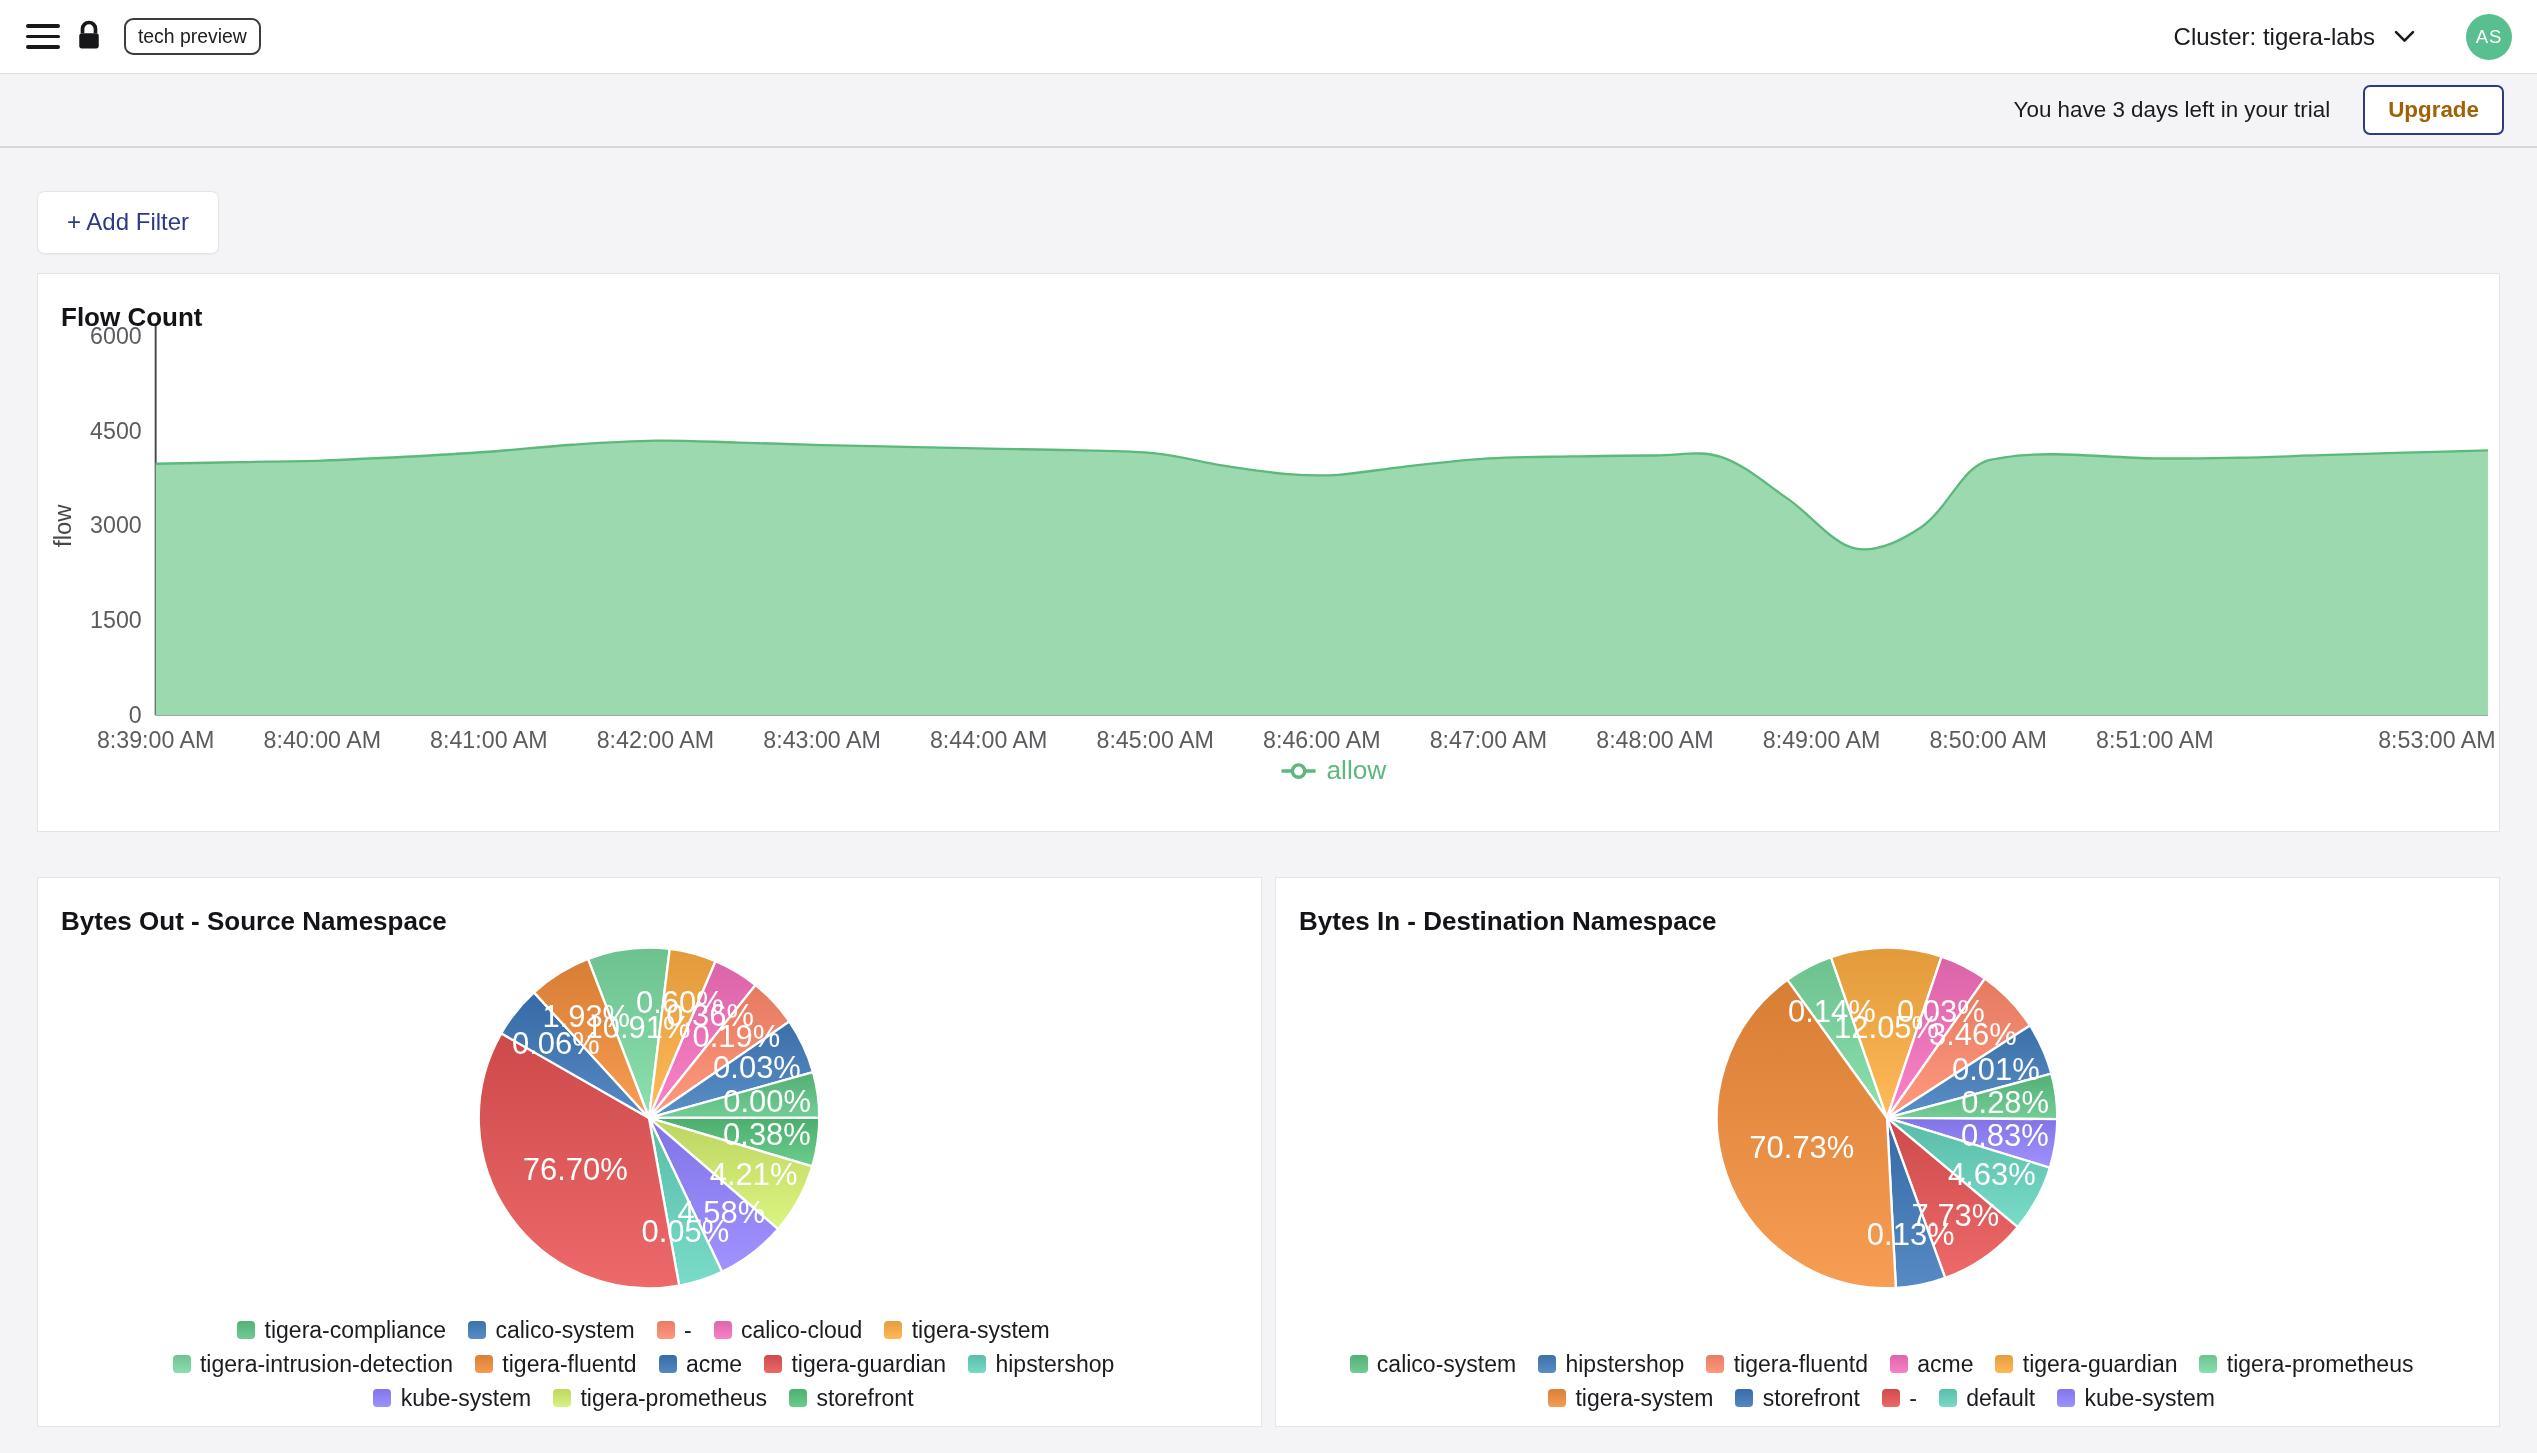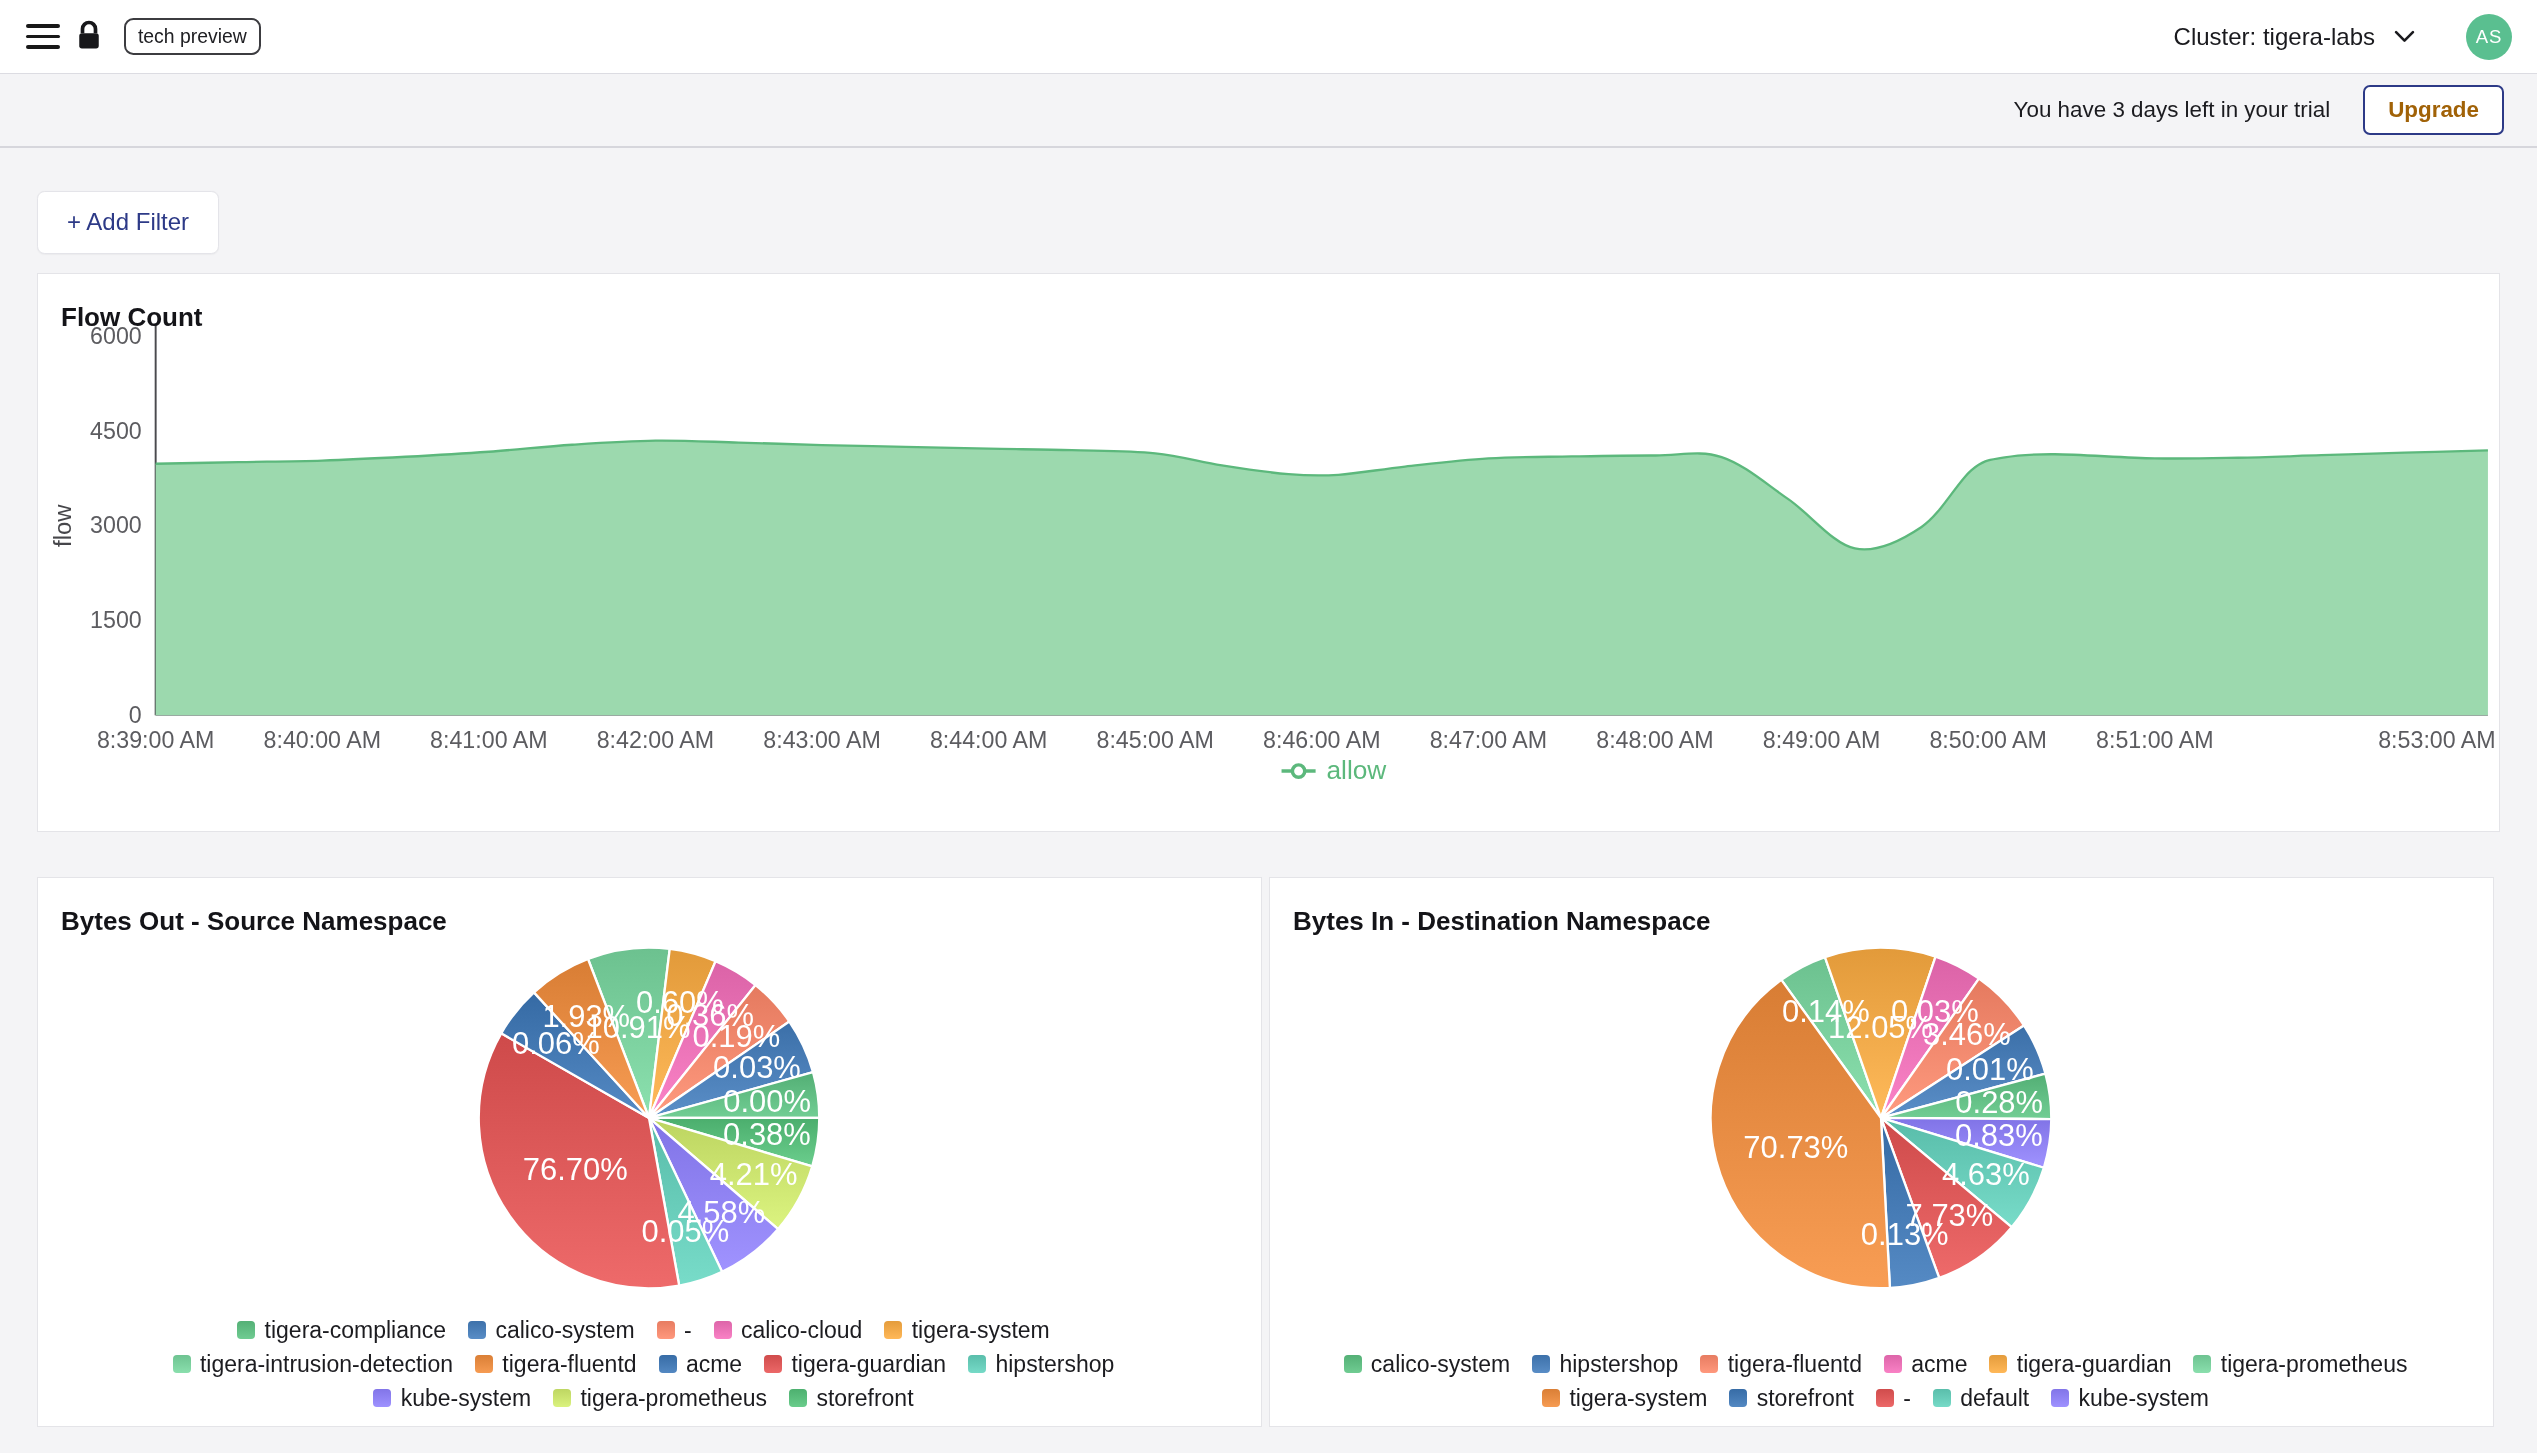--- a/index.html
+++ b/index.html
@@ -55,21 +55,21 @@
   .btn-actions {
     margin-left: 56px; background: #2d3a87; color: #ffffff; border: none; border-radius: 7.7px;
     font-size: 24px; padding: 15.5px 28px; font-family: inherit; cursor: pointer;
   }
   
   .card {
     background: #ffffff; border: 1.5px solid #e4e4e8; position: relative;
   }
   .flow-card { margin: 0 37px; width: 2463px; height: 559px; }
   .card-title { position: absolute; left: 23px; top: 28px; font-size: 26px; font-weight: 700; color: #141418; z-index: 2; }
-  .pies-row { margin: 45px 37px 10px 37px; display: flex; gap: 7px; }
+  .pies-row { margin: 45px 37px 10px 37px; display: flex; gap: 13px; }
   .pie-card { width: 1225px; height: 550px; }
   .chart-svg { position: absolute; left: 0; top: 0; }
   
   .pie-legend { position: absolute; left: 0; right: 12px; bottom: 14px; display: flex; flex-direction: column; gap: 7px; }
   .legend-row { display: flex; justify-content: center; gap: 22px; }
   .legend-item { display: flex; align-items: center; gap: 9.3px; cursor: pointer; }
   .legend-swatch { width: 18px; height: 18px; border-radius: 3.9px; }
   .legend-label { font-size: 23px; color: #1c1c20; }
 </style>
 </head>

